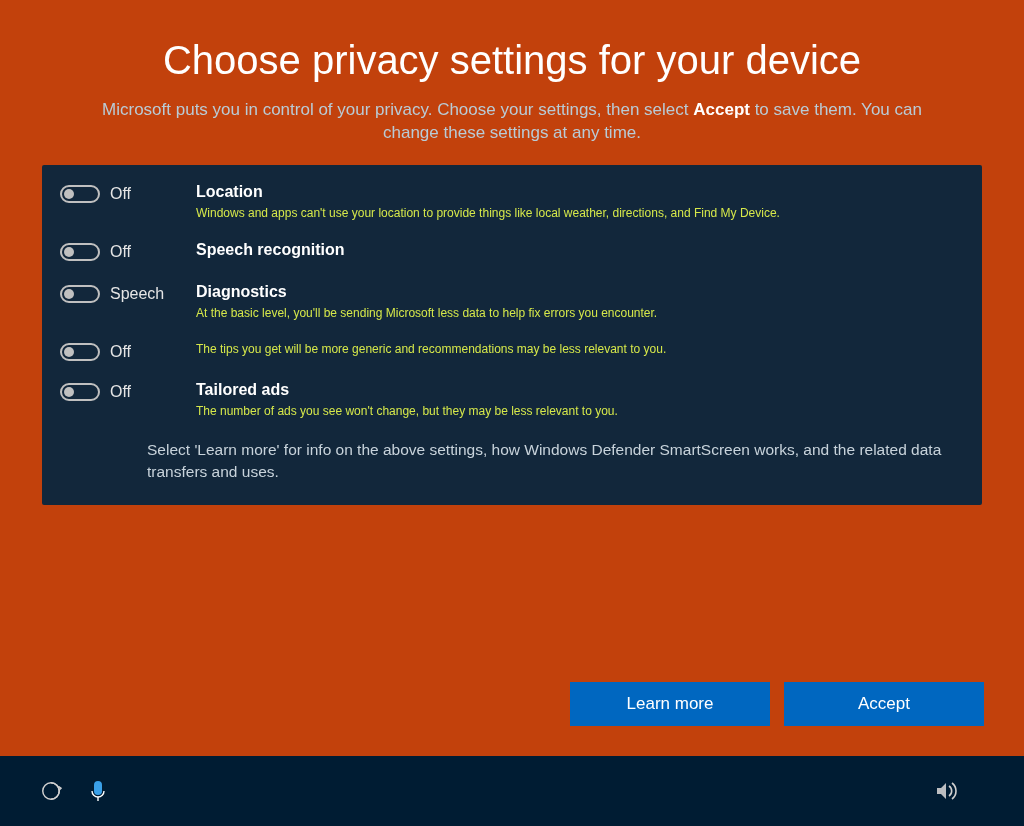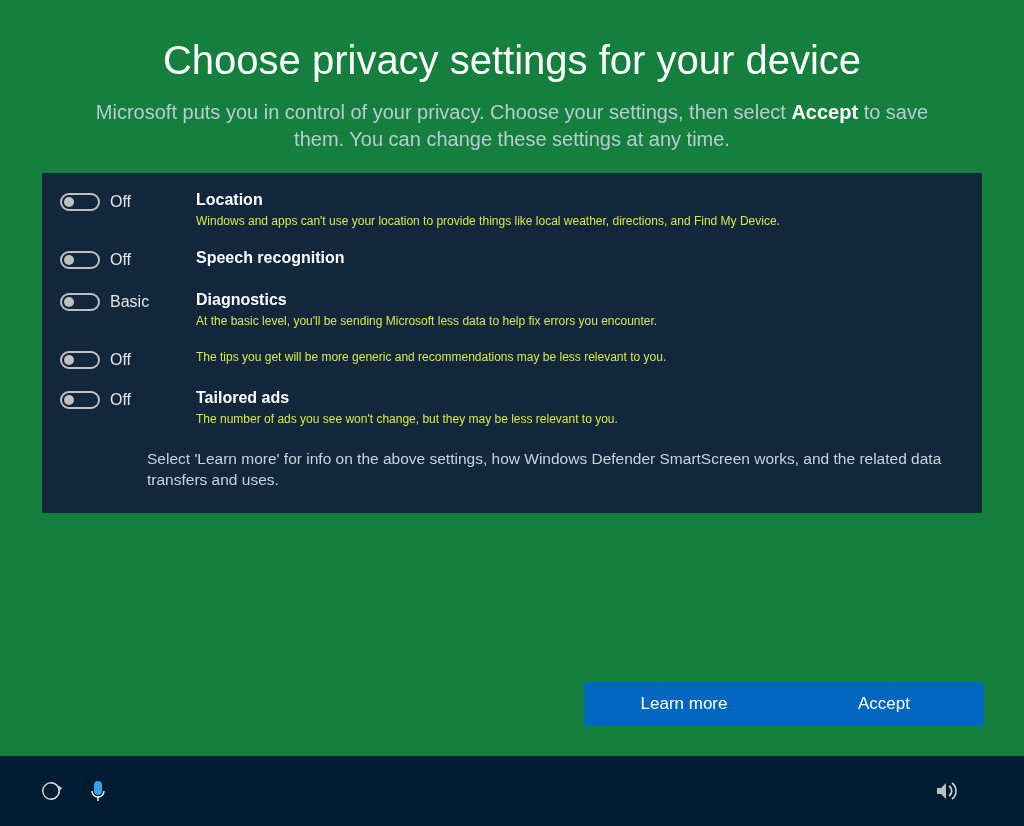--- a/index.html
+++ b/index.html
@@ -12,36 +12,36 @@
     color: #ffffff;
     overflow: hidden;
     -webkit-font-smoothing: antialiased;
   }
   .frame {
     position: relative;
     width: 1024px;
     height: 826px;
     box-sizing: border-box;
     padding: 30px 20px 0 20px;
-    background: #15803d;
+    background: #c2410c;
   }
   .inner {
     margin: 0 auto;
     width: 940px;
   }
   h1.title {
     text-align: center;
     font-weight: 300;
     font-size: 40px;
     margin: 8px 0 10px 0;
     letter-spacing: 0px;
   }
   p.subtitle {
     text-align: center;
-    font-size: 20px;
+    font-size: 17px;
     color: #b9cbd6;
     margin: 16px auto 20px auto;
     max-width: 880px;
     line-height: 1.35;
   }
   p.subtitle b {
     color: #ffffff;
     font-weight: 600;
   }
   .panel {
@@ -106,20 +106,21 @@
     color: #c8d3db;
     margin-top: 10px;
     margin-left: 87px;
     line-height: 1.4;
   }
   .actions {
     position: absolute;
     right: 40px;
     bottom: 100px;
     display: flex;
+    gap: 14px;
   }
   .btn {
     width: 200px;
     height: 44px;
     background: #0067c0;
     color: #ffffff;
     font-size: 17px;
     border: none;
     cursor: pointer;
     font-family: inherit;
@@ -182,21 +183,21 @@
         <div class="desc-col">
           <div class="item-title">Speech recognition</div>
         </div>
       </div>
 
       <div class="row">
         <div class="toggle-col">
           <div class="toggle">
               <div class="knob"></div>
             </div>
-          <span class="state-label">Basic</span>
+          <span class="state-label">Speech</span>
         </div>
         <div class="desc-col">
           <div class="item-title">Diagnostics</div>
           <div class="item-desc">At the basic level, you'll be sending Microsoft less data to help fix errors you encounter.</div>
         </div>
       </div>
 
       <div class="row">
         <div class="toggle-col">
           <div class="toggle">

